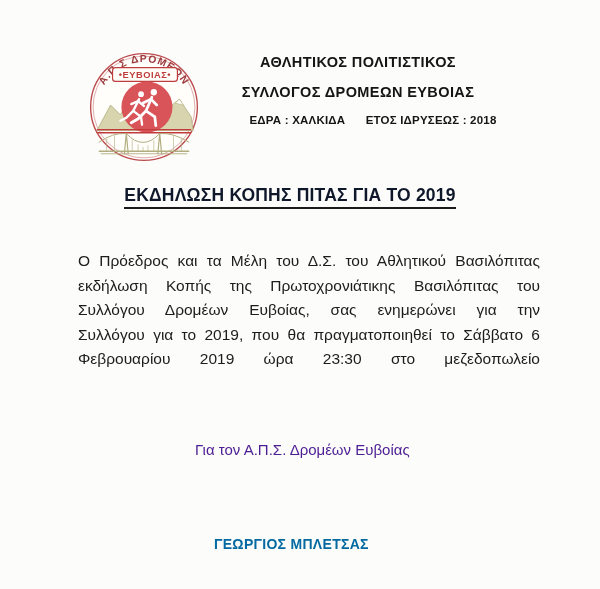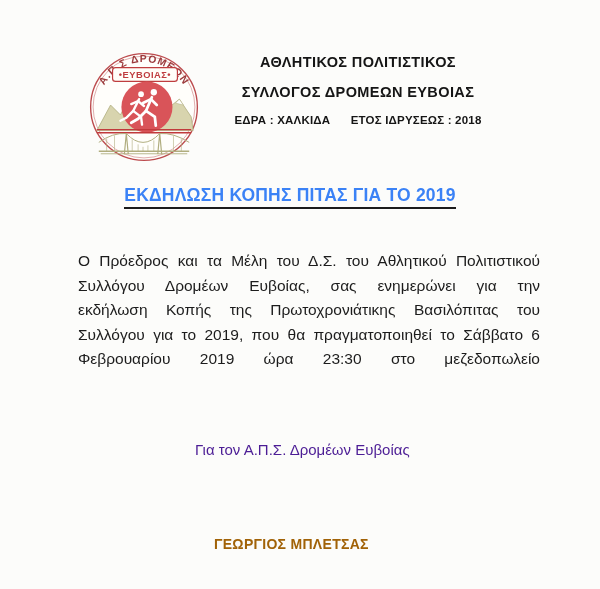--- a/index.html
+++ b/index.html
@@ -13,38 +13,38 @@
     background:#fcfcfa;
     overflow:hidden;
     color:#1e1e1e;
   }
   
   .logo{position:absolute;left:87px;top:50px;width:114px;height:114px;}
   
   .hdr{position:absolute;left:228px;width:260px;text-align:center;color:#151515;}
   .hdr1{top:54px;font-size:14.5px;font-weight:bold;letter-spacing:.4px;}
   .hdr2{top:84px;font-size:14.5px;font-weight:bold;letter-spacing:.4px;}
-  .hdr3{top:114px;font-size:11.5px;font-weight:bold;letter-spacing:.2px;white-space:pre;}
+  .hdr3{top:114px;font-size:11.5px;font-weight:bold;letter-spacing:.2px;white-space:pre;margin-left:15px;}
   
   .title-wrap{position:absolute;left:10px;top:185px;width:560px;text-align:center;}
   .title{
     display:inline-block;
-    font-size:17.5px;font-weight:bold;color:#3b82f6;
+    font-size:17.5px;font-weight:bold;color:#0f172a;
     letter-spacing:.2px;
     border-bottom:2.5px solid #1b1b1b;
     padding-bottom:1px;
   }
   
   .body-par{position:absolute;left:78px;top:249px;width:462px;font-size:15.5px;color:#1c1c1c;}
   .body-par .ln{line-height:24.6px;}
   .body-par .just{text-align:justify;text-align-last:justify;}
   
   .for-line{position:absolute;left:195px;top:441px;font-size:15px;color:#4c1d95;}
   .pres-title{position:absolute;left:239px;top:504px;font-size:14px;font-weight:bold;color:#141414;white-space:pre;letter-spacing:.3px;}
-  .pres-name{position:absolute;left:214px;top:536px;font-size:14px;font-weight:bold;color:#a16207;letter-spacing:.3px;text-align:center;}
+  .pres-name{position:absolute;left:214px;top:536px;font-size:14px;font-weight:bold;color:#0369a1;letter-spacing:.3px;text-align:center;}
 </style>
 </head>
 <body>
 
 <div class="page">
 
   <svg class="logo" viewBox="0 0 116 116" aria-hidden="true">
     <defs>
       <path id="arcpath" d="M 14.8,42.4 A 46,46 0 0 1 101.2,42.4" fill="none"></path>
     </defs>
@@ -117,23 +117,23 @@
 
   <div class="hdr hdr2">ΣΥΛΛΟΓΟΣ ΔΡΟΜΕΩΝ ΕΥΒΟΙΑΣ</div>
   <div class="hdr hdr1">ΑΘΛΗΤΙΚΟΣ ΠΟΛΙΤΙΣΤΙΚΟΣ</div>
   <div class="hdr hdr3">ΕΔΡΑ : ΧΑΛΚΙΔΑ      ΕΤΟΣ ΙΔΡΥΣΕΩΣ : 2018</div>
 
   <div class="title-wrap">
     <span class="title">ΕΚΔΗΛΩΣΗ ΚΟΠΗΣ ΠΙΤΑΣ ΓΙΑ ΤΟ 2019</span>
   </div>
 
   <div class="body-par">
-    <div class="ln just">Ο Πρόεδρος και τα Μέλη του Δ.Σ. του Αθλητικού Πολιτιστικού</div>
+    <div class="ln just">Ο Πρόεδρος και τα Μέλη του Δ.Σ. του Αθλητικού Βασιλόπιτας</div>
+    <div class="ln just">εκδήλωση Κοπής της Πρωτοχρονιάτικης Βασιλόπιτας του</div>
     <div class="ln just">Συλλόγου Δρομέων Ευβοίας, σας ενημερώνει για την</div>
-    <div class="ln just">εκδήλωση Κοπής της Πρωτοχρονιάτικης Βασιλόπιτας του</div>
     <div class="ln just">Συλλόγου για το 2019, που θα πραγματοποιηθεί το Σάββατο 6</div>
     <div class="ln just">Φεβρουαρίου 2019 ώρα 23:30 στο μεζεδοπωλείο</div>
   </div>
 
   <div class="for-line">Για τον Α.Π.Σ. Δρομέων Ευβοίας</div>
   <div class="pres-name">ΓΕΩΡΓΙΟΣ ΜΠΛΕΤΣΑΣ</div>
 
 </div>
 
 </body></html>

